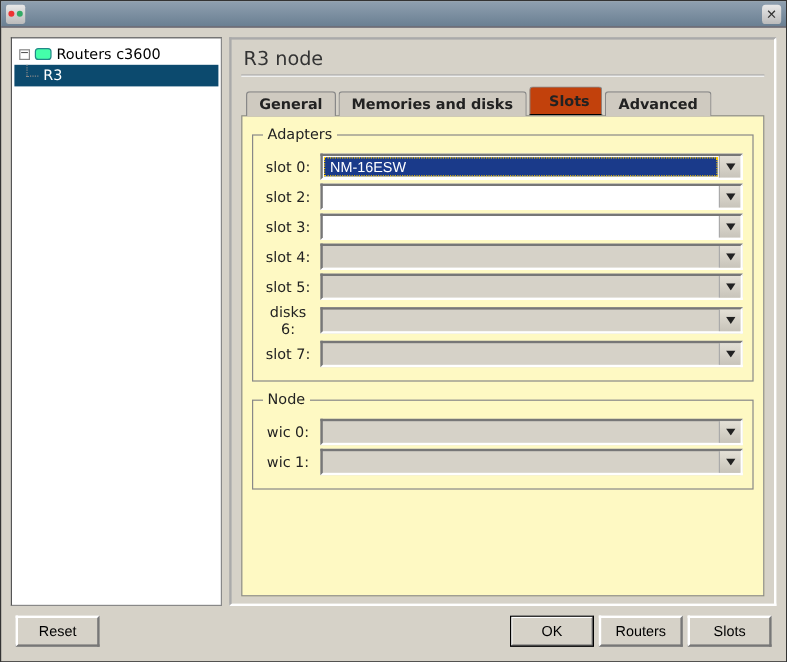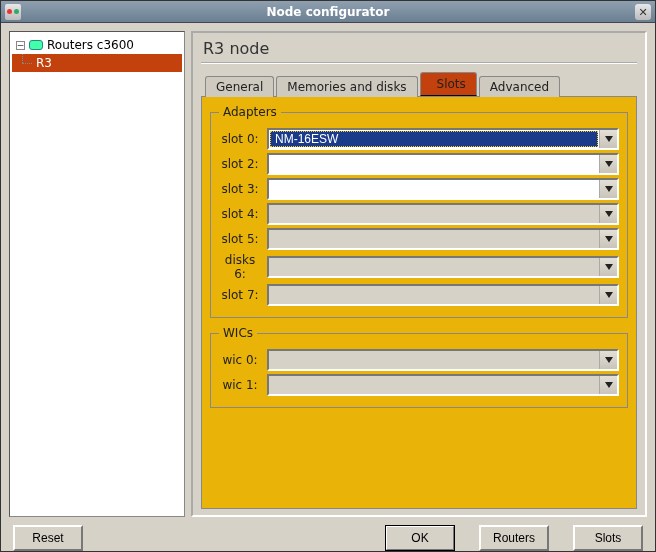--- a/index.html
+++ b/index.html
@@ -109,21 +109,21 @@
   }
   .tree-row.child::after {
     content: "";
     position: absolute;
     left: 10px;
     top: 9px;
     width: 10px;
     border-top: 1px dotted #888;
   }
   .tree-row.selected {
-    background: #c2410c;
+    background: #0c4a6e;
     color: #fff;
   }
   .expander {
     width: 9px;
     height: 9px;
     border: 1px solid #888;
     background: #fff;
     display: flex;
     align-items: center;
     justify-content: center;
@@ -159,20 +159,21 @@
     margin-bottom: 8px;
   }
   .tabs {
     display: flex;
     align-items: flex-end;
     gap: 0;
     height: 24px;
     position: relative;
     z-index: 2;
     padding-left: 4px;
+    font-weight: bold;
   }
   .tab {
     padding: 3px 10px;
     border: 1px solid #888;
     border-bottom: none;
     background: #cfcac0;
     border-radius: 3px 3px 0 0;
     margin-right: 2px;
     cursor: pointer;
     position: relative;
@@ -185,21 +186,21 @@
     top: 0;
     padding-top: 4px;
     padding-bottom: 4px;
     padding-left: 16px;
   }
   .tab-body {
     border: 1px solid #888;
     border-top-color: #888;
     flex: 1;
     padding: 8px;
-    background: #eab308;
+    background: #fef9c3;
   }
   fieldset {
     border: 1px solid #888;
     border-radius: 0;
     margin: 0 0 8px 0;
     padding: 6px 8px 8px 8px;
   }
   legend {
     padding: 0 4px;
     color: #222;
@@ -247,22 +248,22 @@
     background: linear-gradient(to bottom, #e4e0d6, #c8c4ba);
     border-left: 1px solid #aaa;
     display: flex;
     align-items: center;
     justify-content: center;
     cursor: pointer;
   }
   .combo-btn svg { display: block; }
   .footer {
     display: flex;
-    padding: 0 12px 0 12px;
-    gap: 24px;
+    padding: 0 12px 12px 12px;
+    gap: 4px;
   }
   .footer .spacer { flex: 1; }
   .btn {
     min-width: 70px;
     height: 26px;
     background: #d6d2c8;
     border: 2px solid;
     border-color: #fff #777 #777 #fff;
     cursor: pointer;
     font-size: 12px;
@@ -272,21 +273,20 @@
     outline: 1px solid #000;
     outline-offset: -1px;
   }
 </style>
 </head>
 <body>
 
 <div class="window">
   <div class="titlebar">
     <div class="icon-left"></div>
-    <span>Node configurator</span>
     <div class="close">✕</div>
   </div>
 
   <div class="content">
 
     <div class="tree">
       <div class="tree-row">
         <span class="expander">−</span>
         <span class="router-icon"></span>
         <span>Routers c3600</span>
@@ -386,21 +386,21 @@
                     <svg width="8" height="6" viewBox="0 0 8 6">
                       <path d="M0 0 L8 0 L4 6 Z" fill="#222"></path>
                     </svg>
                   </div>
                 </div>
               </div>
             </div>
         </fieldset>
 
         <fieldset>
-          <legend>WICs</legend>
+          <legend>Node</legend>
           <div id="wics-container">
               <div class="slot-row">
                 <div class="slot-label">wic 0:</div>
                 <div class="combo readonly">
                   <input type="text" readonly="" class="combo-input normal" value="" style="">
                   <div class="combo-btn">
                     <svg width="8" height="6" viewBox="0 0 8 6">
                       <path d="M0 0 L8 0 L4 6 Z" fill="#222"></path>
                     </svg>
                   </div>

